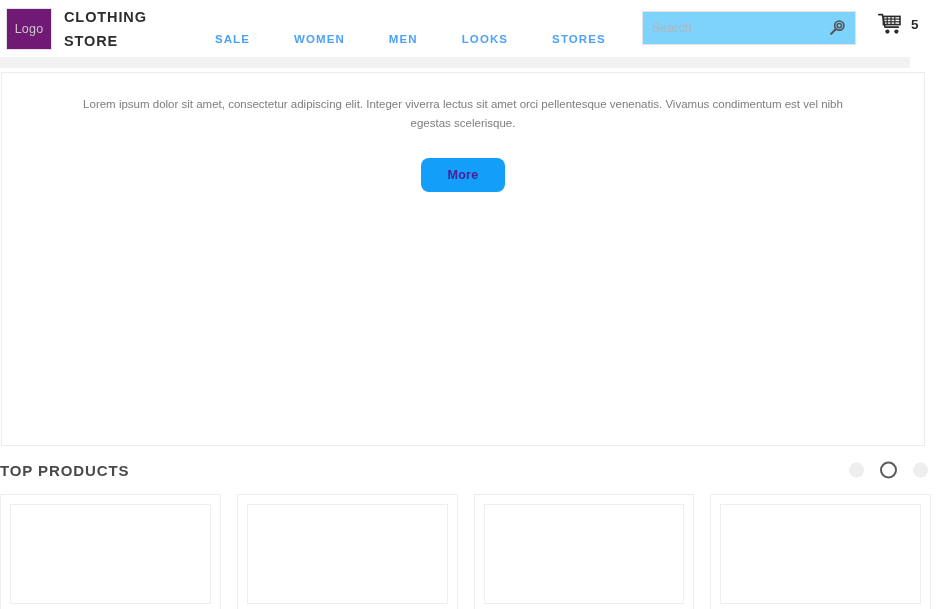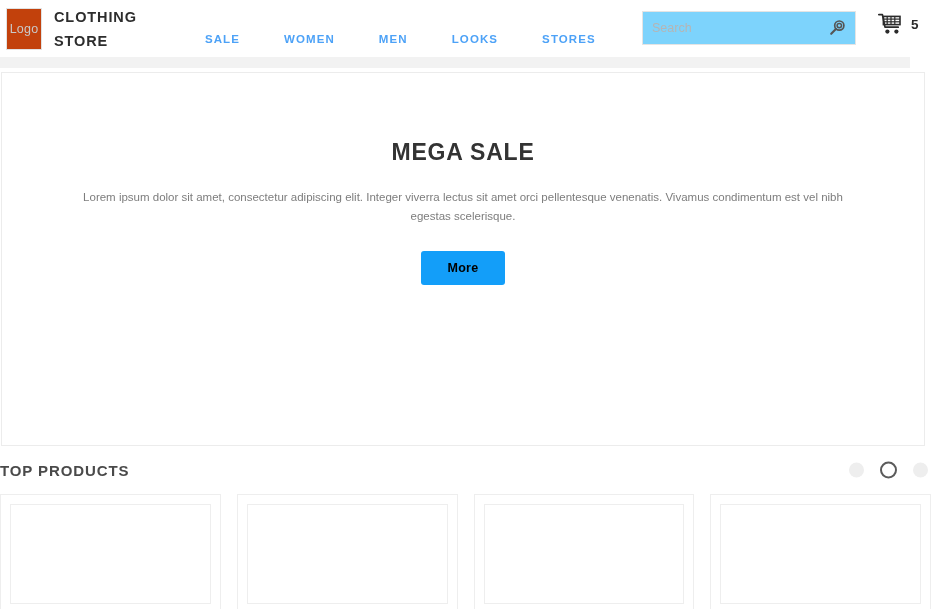--- a/index.html
+++ b/index.html
@@ -20,25 +20,25 @@
   
   .header {
     position: relative;
     height: 57px;
     display: flex;
     align-items: center;
     background: #ffffff;
     box-sizing: border-box;
   }
   .logo-box {
-    width: 36px;
+    width: 46px;
     height: 42px;
     margin-left: 6px;
     border: 1px solid #e2e2e2;
-    background: #c2410c;
+    background: #701a75;
     display: flex;
     align-items: center;
     justify-content: center;
     box-sizing: border-box;
     flex: 0 0 auto;
   }
   .logo-box span {
     font-size: 12.5px;
     color: #c9c9c9;
     letter-spacing: 0.2px;
@@ -169,22 +169,22 @@
     font-size: 11.5px;
     line-height: 19px;
     color: #7d7d7d;
   }
   .hero-btn {
     display: inline-block;
     margin-top: 25px;
     padding: 10px 26px;
     background: #139ef9;
     border: 0;
-    border-radius: 3px;
-    color: #000000;
+    border-radius: 8px;
+    color: #4c1d95;
     font-family: "Liberation Sans", sans-serif;
     font-size: 12.5px;
     font-weight: bold;
     letter-spacing: 0.3px;
     cursor: pointer;
   }
 
   
   .section-bar {
     position: relative;
@@ -290,21 +290,20 @@
       </svg>
     </span>
     <span class="cart-count">5</span>
   </div>
 
 </div>
 
 <div class="gray-band"></div>
 
 <div class="hero">
-  <h1 class="hero-title">MEGA SALE</h1>
   <p class="hero-text">Lorem ipsum dolor sit amet, consectetur adipiscing elit. Integer viverra lectus sit amet orci pellentesque venenatis. Vivamus condimentum est vel nibh egestas scelerisque.</p>
   <button class="hero-btn">More</button>
 </div>
 
 <div class="section-bar">
   <div class="section-title">TOP PRODUCTS</div>
   <div class="dots">
     <span class="dot"></span>
     <span class="dot active"></span>
     <span class="dot"></span>

